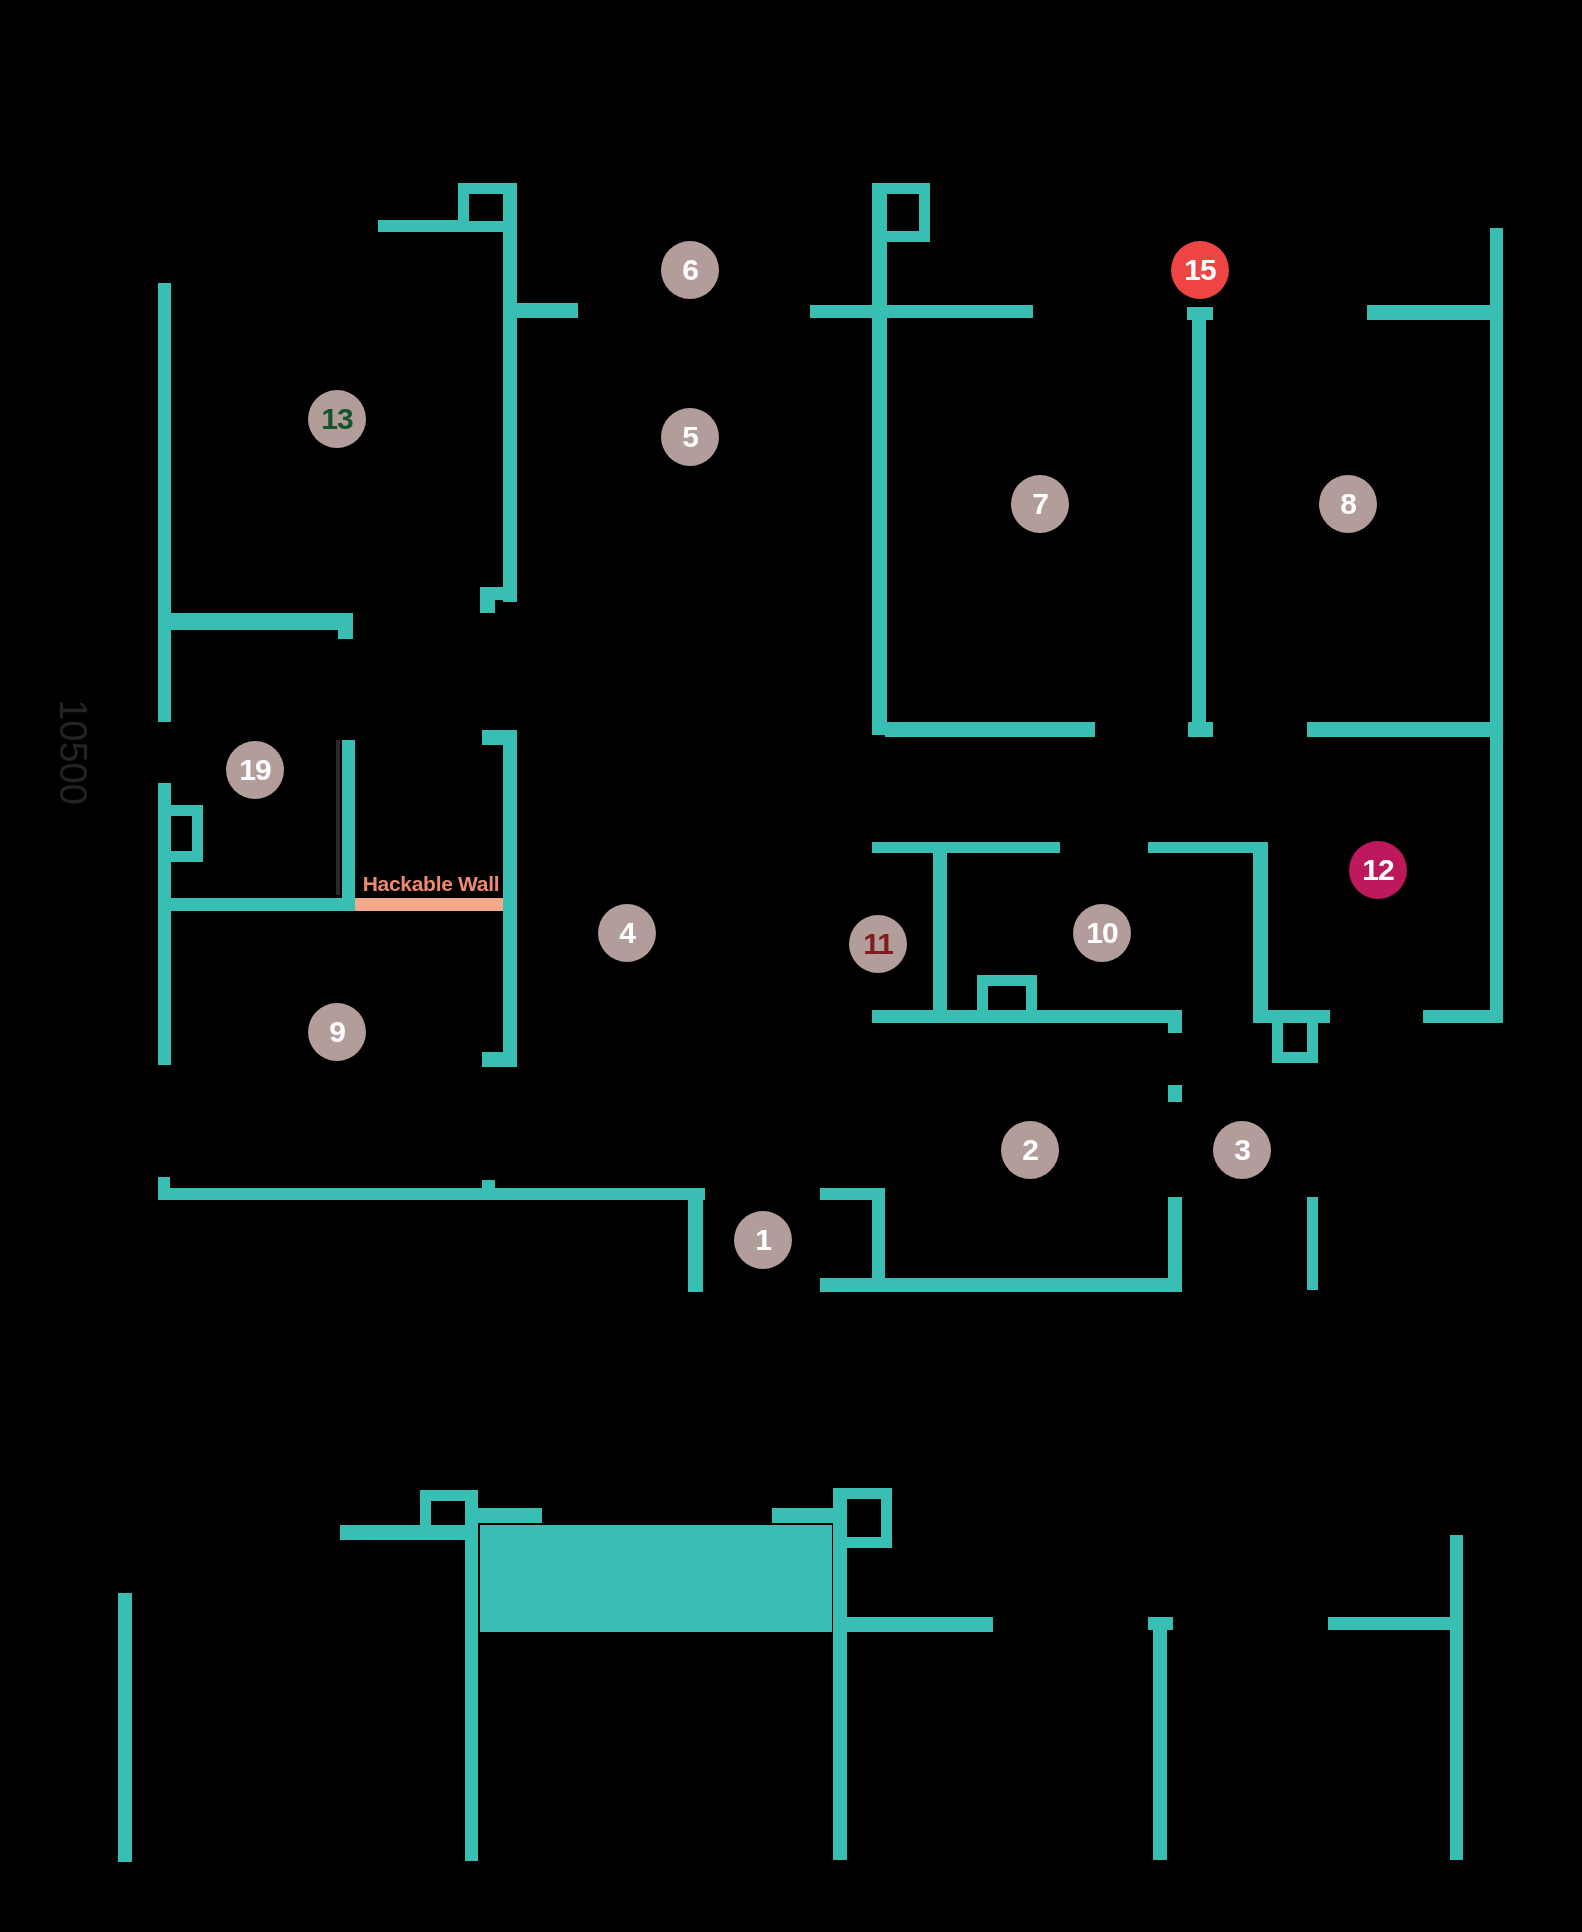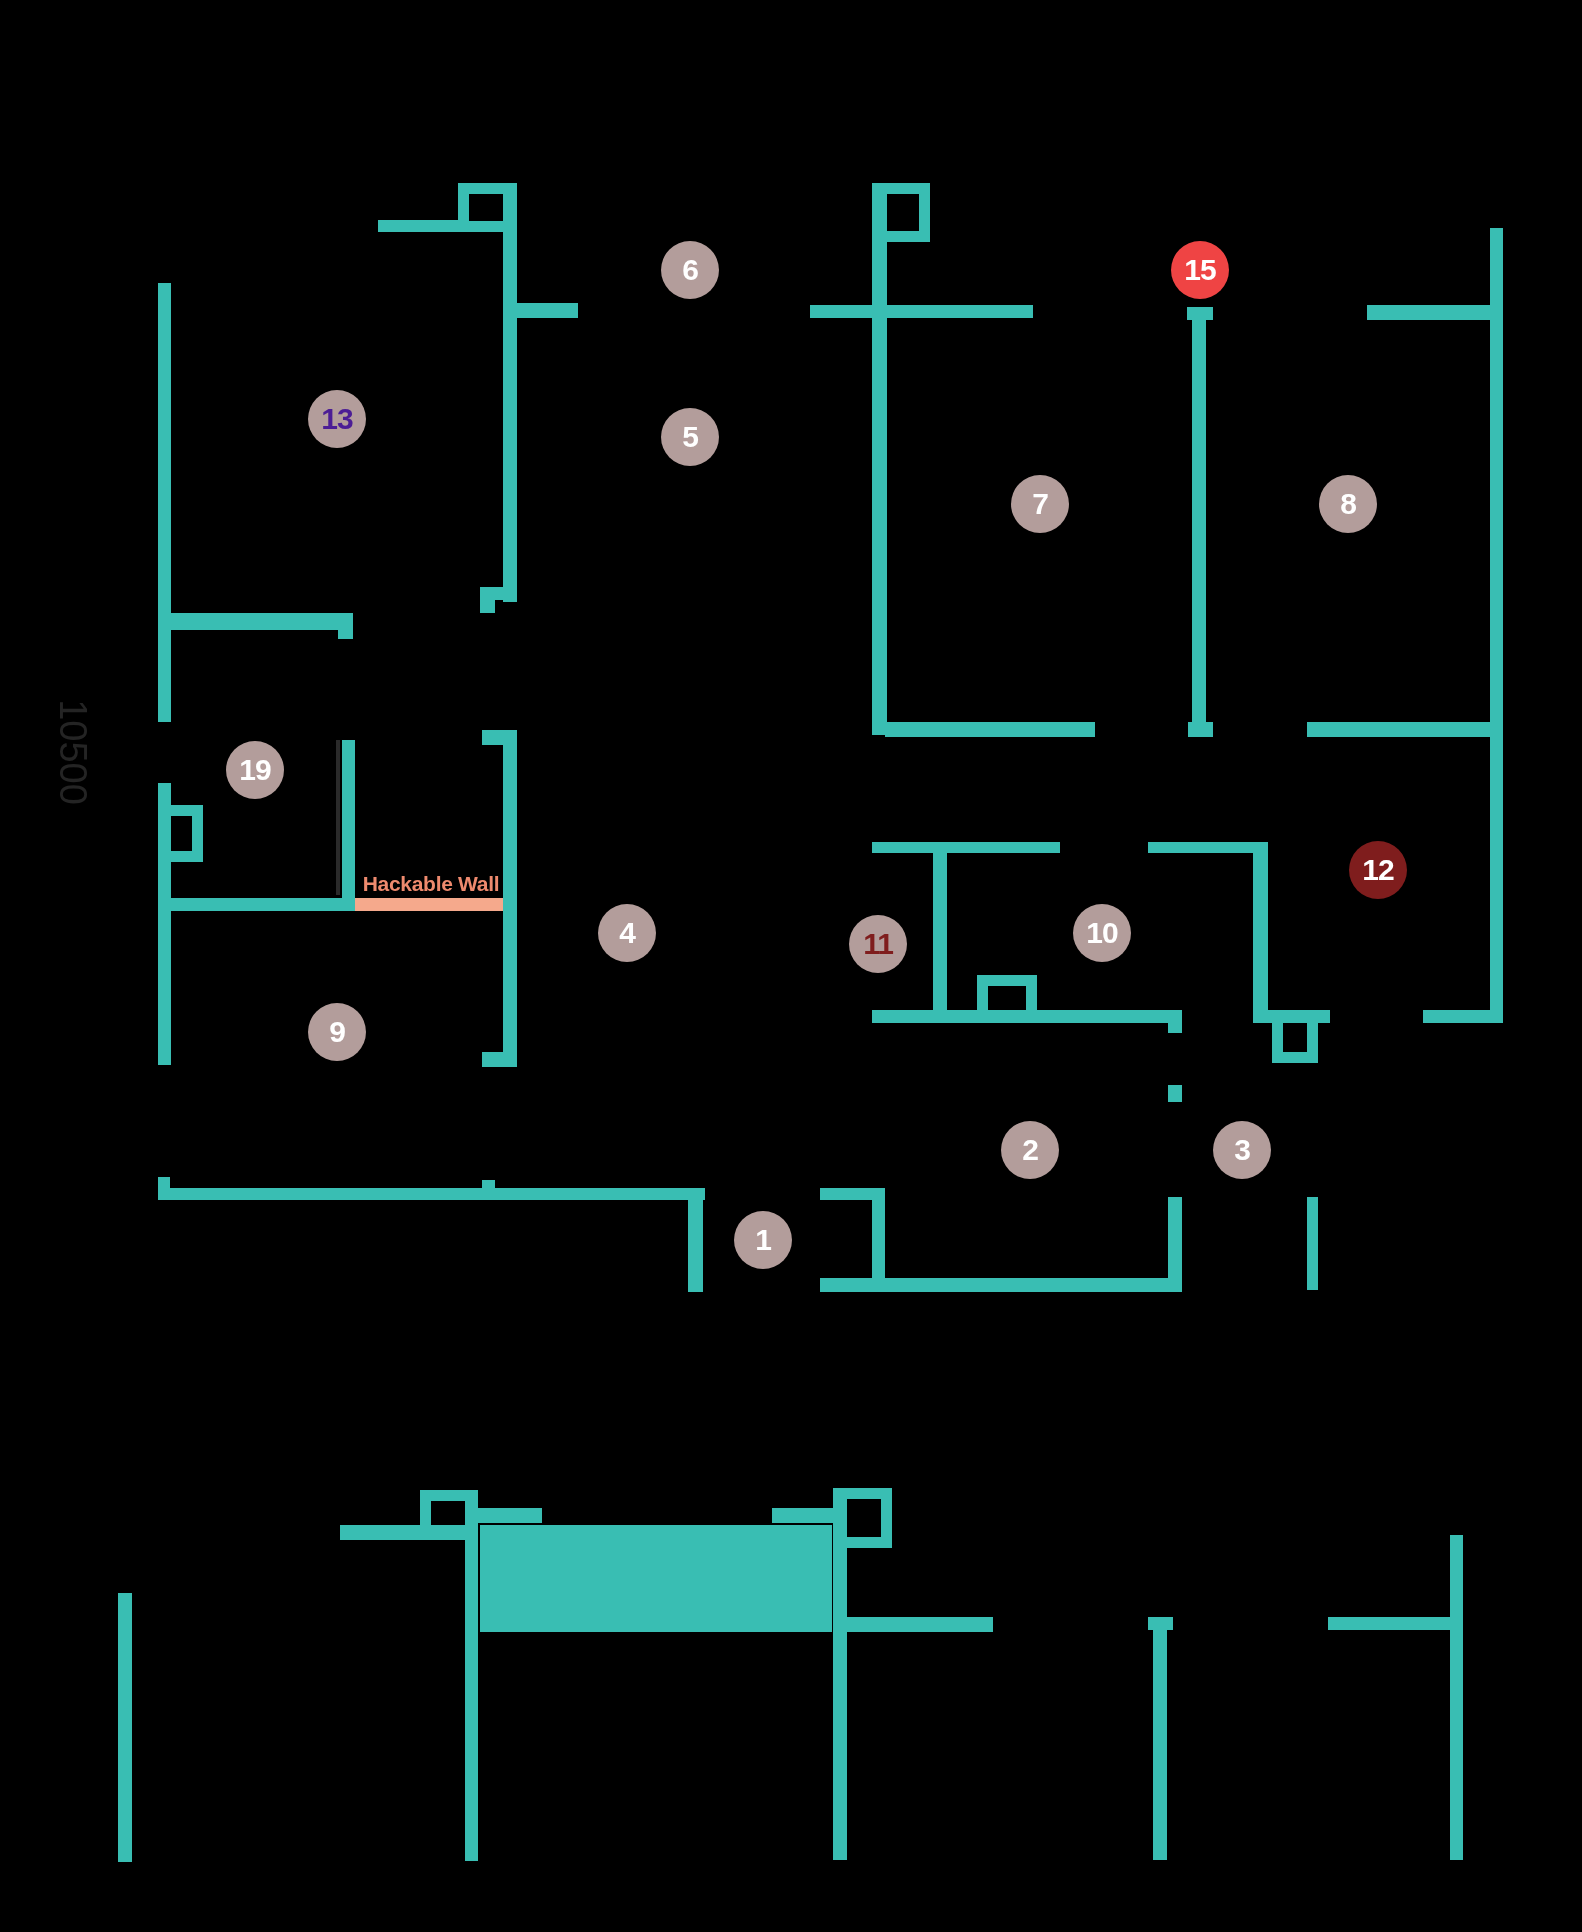--- a/index.html
+++ b/index.html
@@ -149,24 +149,24 @@
       </div>
       <div class="marker" style="left: 337px; top: 1032px; background: rgb(179, 157, 155); color: rgb(255, 255, 255);">
         <span>9</span>
       </div>
       <div class="marker" style="left: 1102px; top: 933px; background: rgb(179, 157, 155); color: rgb(255, 255, 255); text-align: center;">
         <span>10</span>
       </div>
       <div class="marker" style="left: 878px; top: 944px; background: rgb(179, 157, 155); color: #7f1d1d;">
         <span>11</span>
       </div>
-      <div class="marker" style="left: 1378px; top: 870px; background: #7f1d1d; color: rgb(255, 255, 255);">
+      <div class="marker" style="left: 1378px; top: 870px; background: #be185d; color: rgb(255, 255, 255);">
         <span>12</span>
       </div>
-      <div class="marker" style="left: 337px; top: 419px; background: rgb(179, 157, 155); color: #4c1d95;">
+      <div class="marker" style="left: 337px; top: 419px; background: rgb(179, 157, 155); color: #14532d;">
         <span>13</span>
       </div>
       <div class="marker" style="left: 255px; top: 770px; background: rgb(179, 157, 155); color: rgb(255, 255, 255);">
         <span>19</span>
       </div>
       <div class="marker" style="left: 1200px; top: 270px; background: #ef4444; color: rgb(255, 255, 255);">
         <span>15</span>
       </div>
     </div>
 </div>

